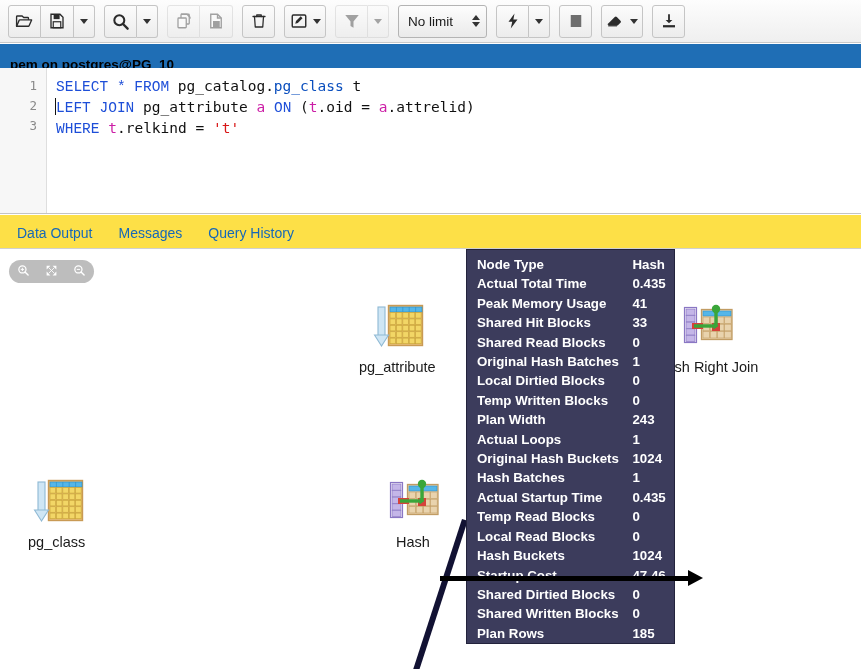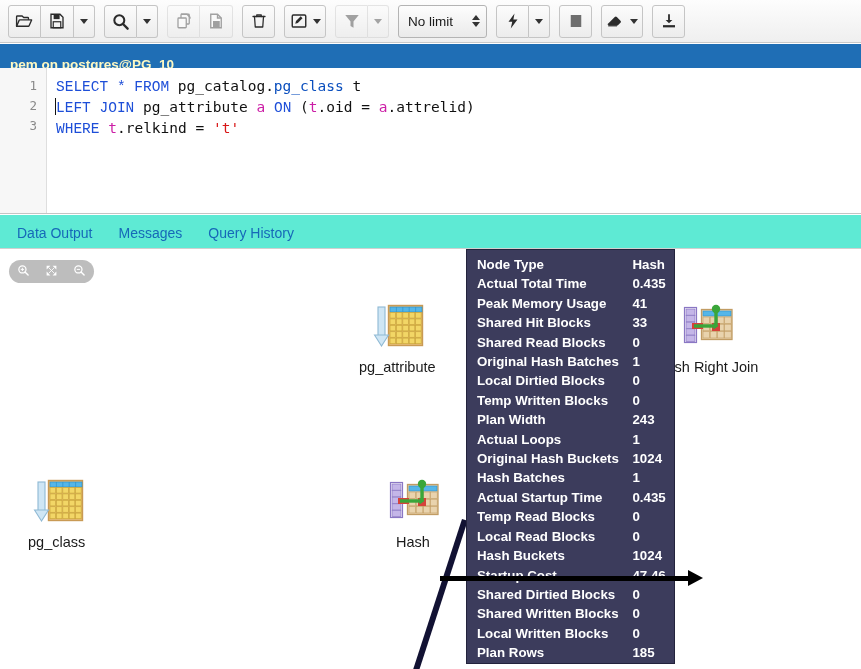--- a/index.html
+++ b/index.html
@@ -45,21 +45,21 @@
     font-size:13.5px;color:#1a1a1a;
   }
   .spin{display:flex;flex-direction:column;gap:2px;}
   .spin i{display:block;width:0;height:0;border-left:4px solid transparent;border-right:4px solid transparent;}
   .spin i.up{border-bottom:5px solid #333;}
   .spin i.dn{border-top:5px solid #333;}
 
   
   #query-title{
     position:absolute;left:0;top:44px;width:861px;height:40px;
-    background:#1f6eb5;color:#fef9c3;
+    background:#1f6eb5;color:#000000;
     font-size:13.5px;font-weight:bold;
     display:flex;align-items:center;padding-left:10px;
     box-sizing:border-box;
   }
   
   #editor{
     position:absolute;left:0;top:68px;width:861px;height:146px;
     background:#fff;border-bottom:1px solid #c4c4c4;
     box-sizing:border-box;
   }
@@ -83,21 +83,21 @@
   .id{color:#0b4fbe;}
   .al{color:#cc1ea6;}
   .str{color:#d81717;}
   .pl{color:#111;}
   #caret{
     position:absolute;left:7px;top:1px;width:1px;height:17px;background:#111;
   }
   
   #tabbar{
     position:absolute;left:0;top:215px;width:861px;height:34px;
-    background:#5eead4;border-bottom:1px solid #d0d0d0;
+    background:#fde047;border-bottom:1px solid #d0d0d0;
     display:flex;align-items:flex-end;box-sizing:border-box;padding-left:4px;
   }
   .tab{
     height:30px;display:flex;align-items:center;padding:0 13px;
     font-size:14px;color:#1668b8;box-sizing:border-box;
   }
   .tab.active{
     background:#fff;color:#1a1a1a;font-weight:bold;
     border:1px solid #d0d0d0;border-bottom:1px solid #fff;
     border-radius:4px 4px 0 0;margin-bottom:-1px;
@@ -565,22 +565,18 @@
         </tr>
         <tr>
           <td class="k">Shared Dirtied Blocks</td>
           <td class="v">0</td>
         </tr>
         <tr>
           <td class="k">Shared Written Blocks</td>
           <td class="v">0</td>
         </tr>
         <tr>
-          <td class="k">Local Written Blocks</td>
-          <td class="v">0</td>
-        </tr>
-        <tr>
           <td class="k">Plan Rows</td>
           <td class="v">185</td>
         </tr>
       </tbody>
     </table>
 </div>
 
 </body></html>

